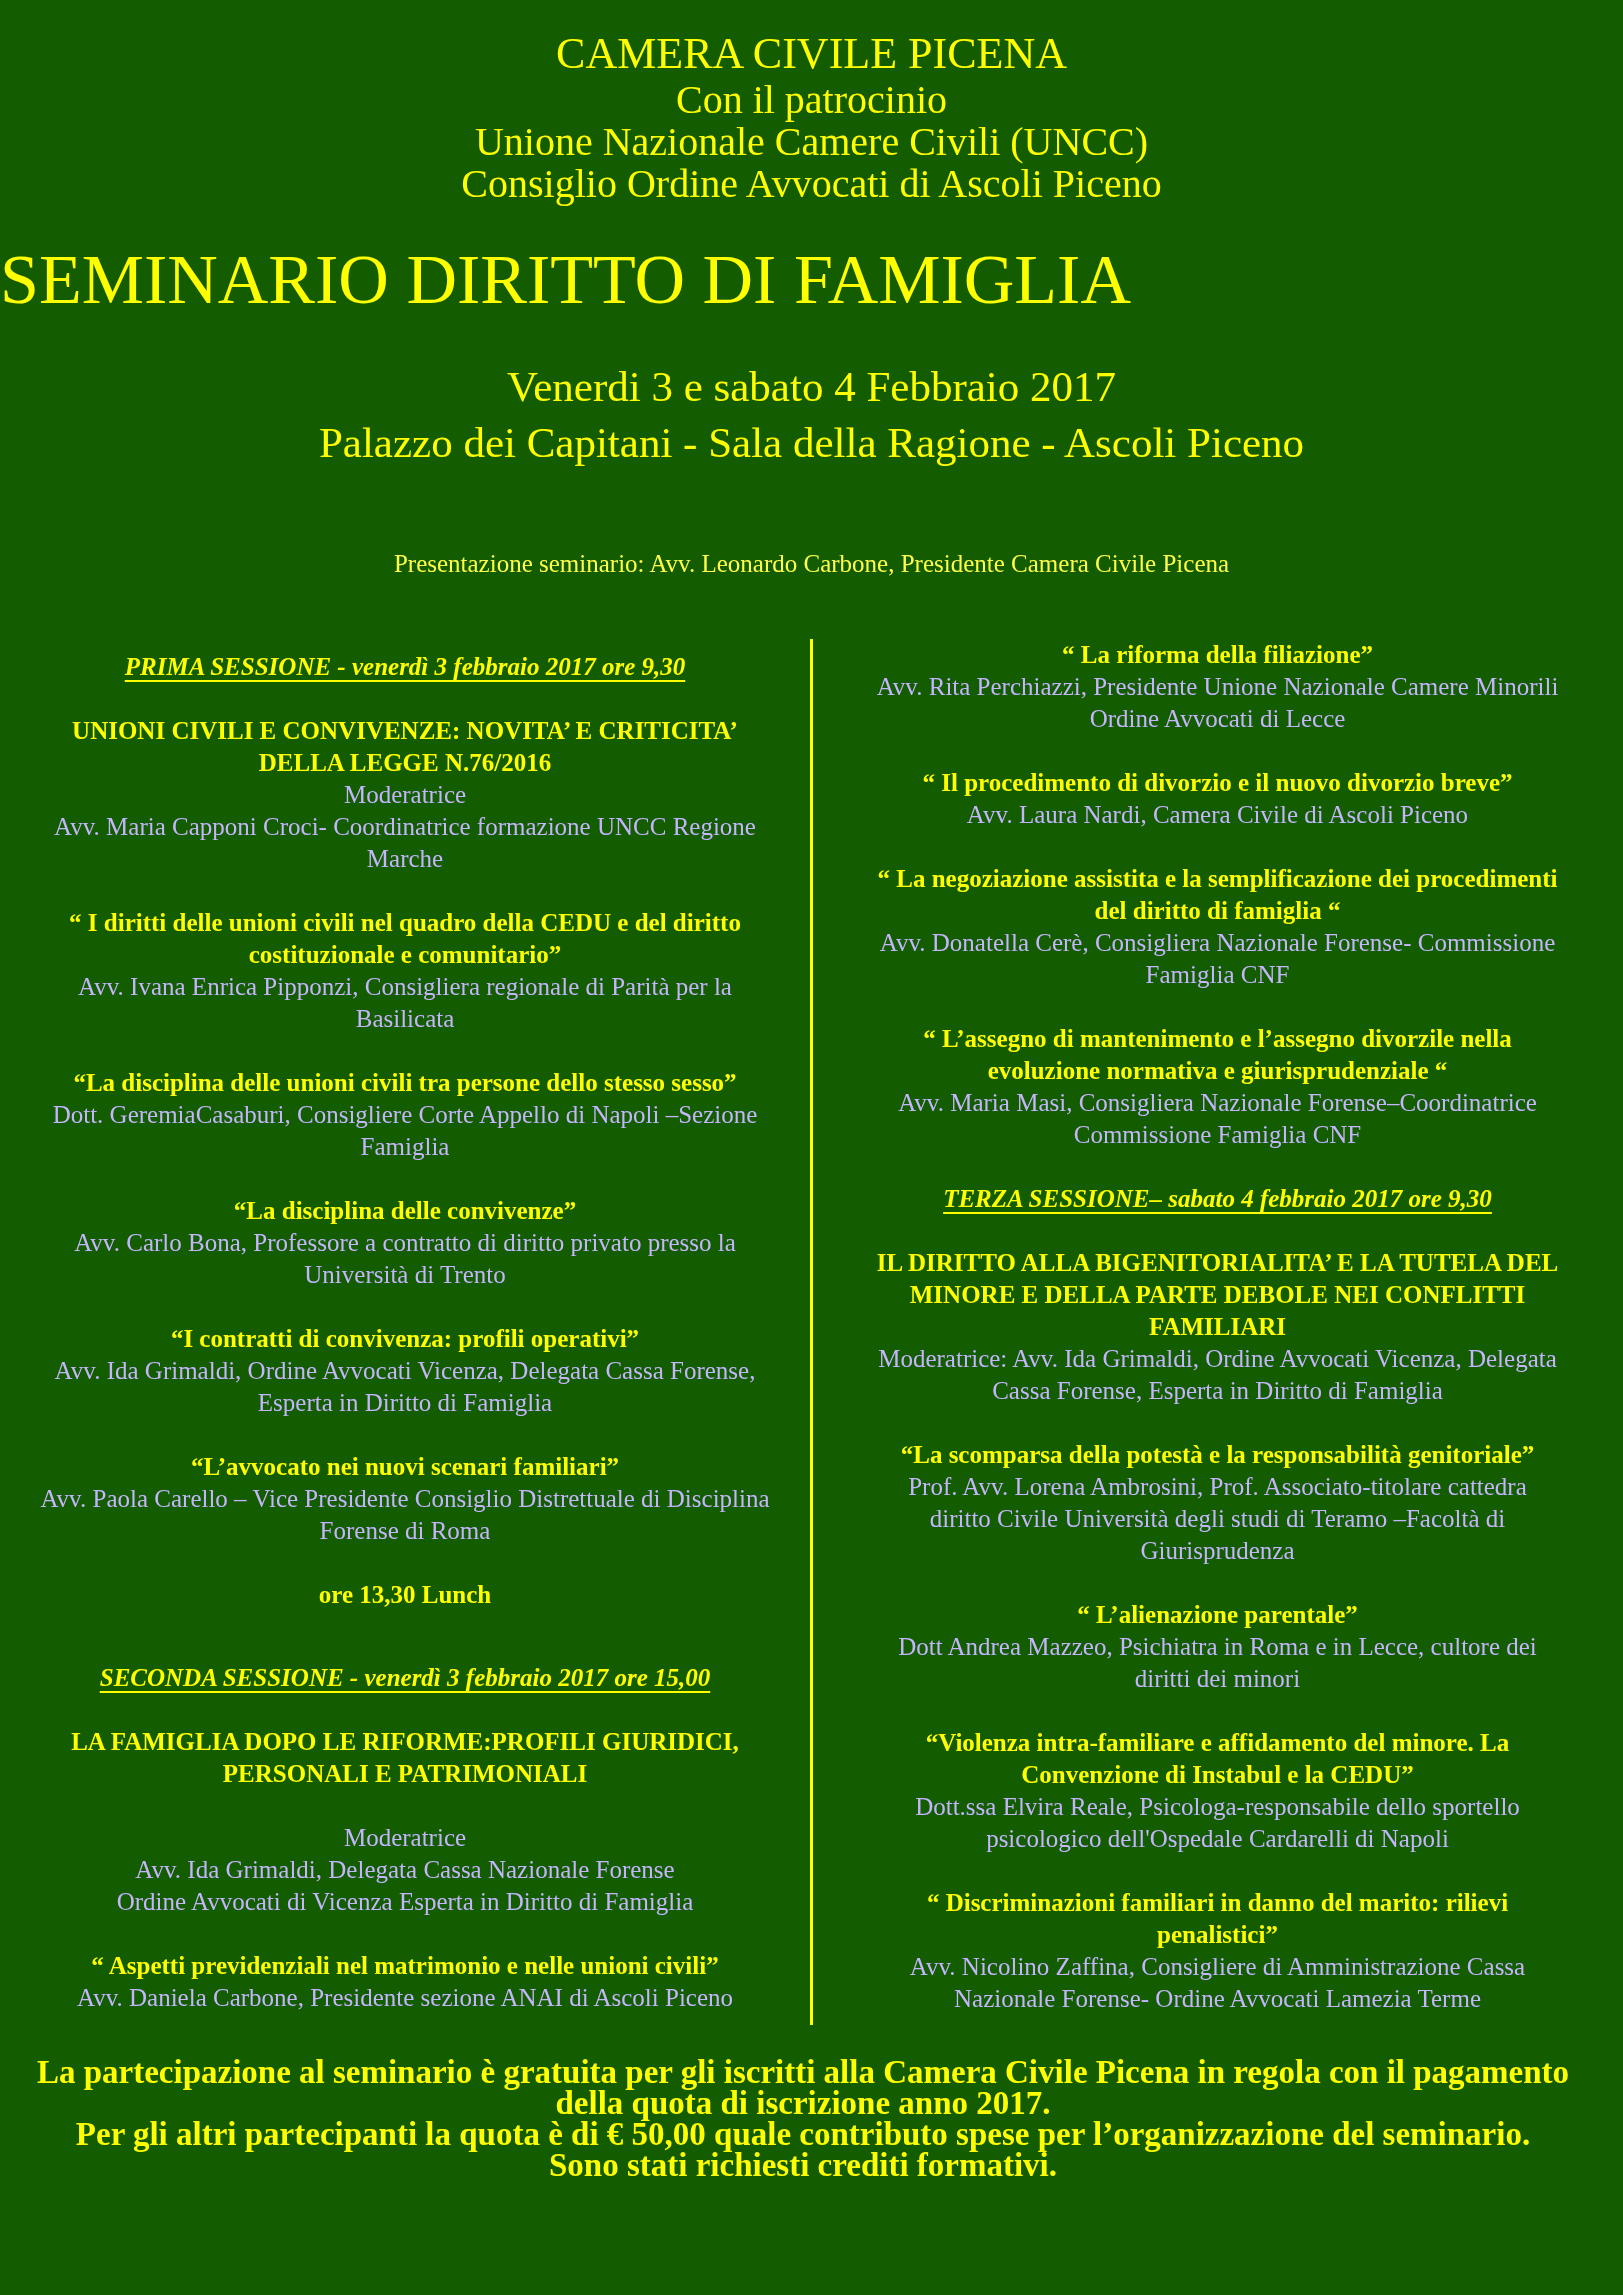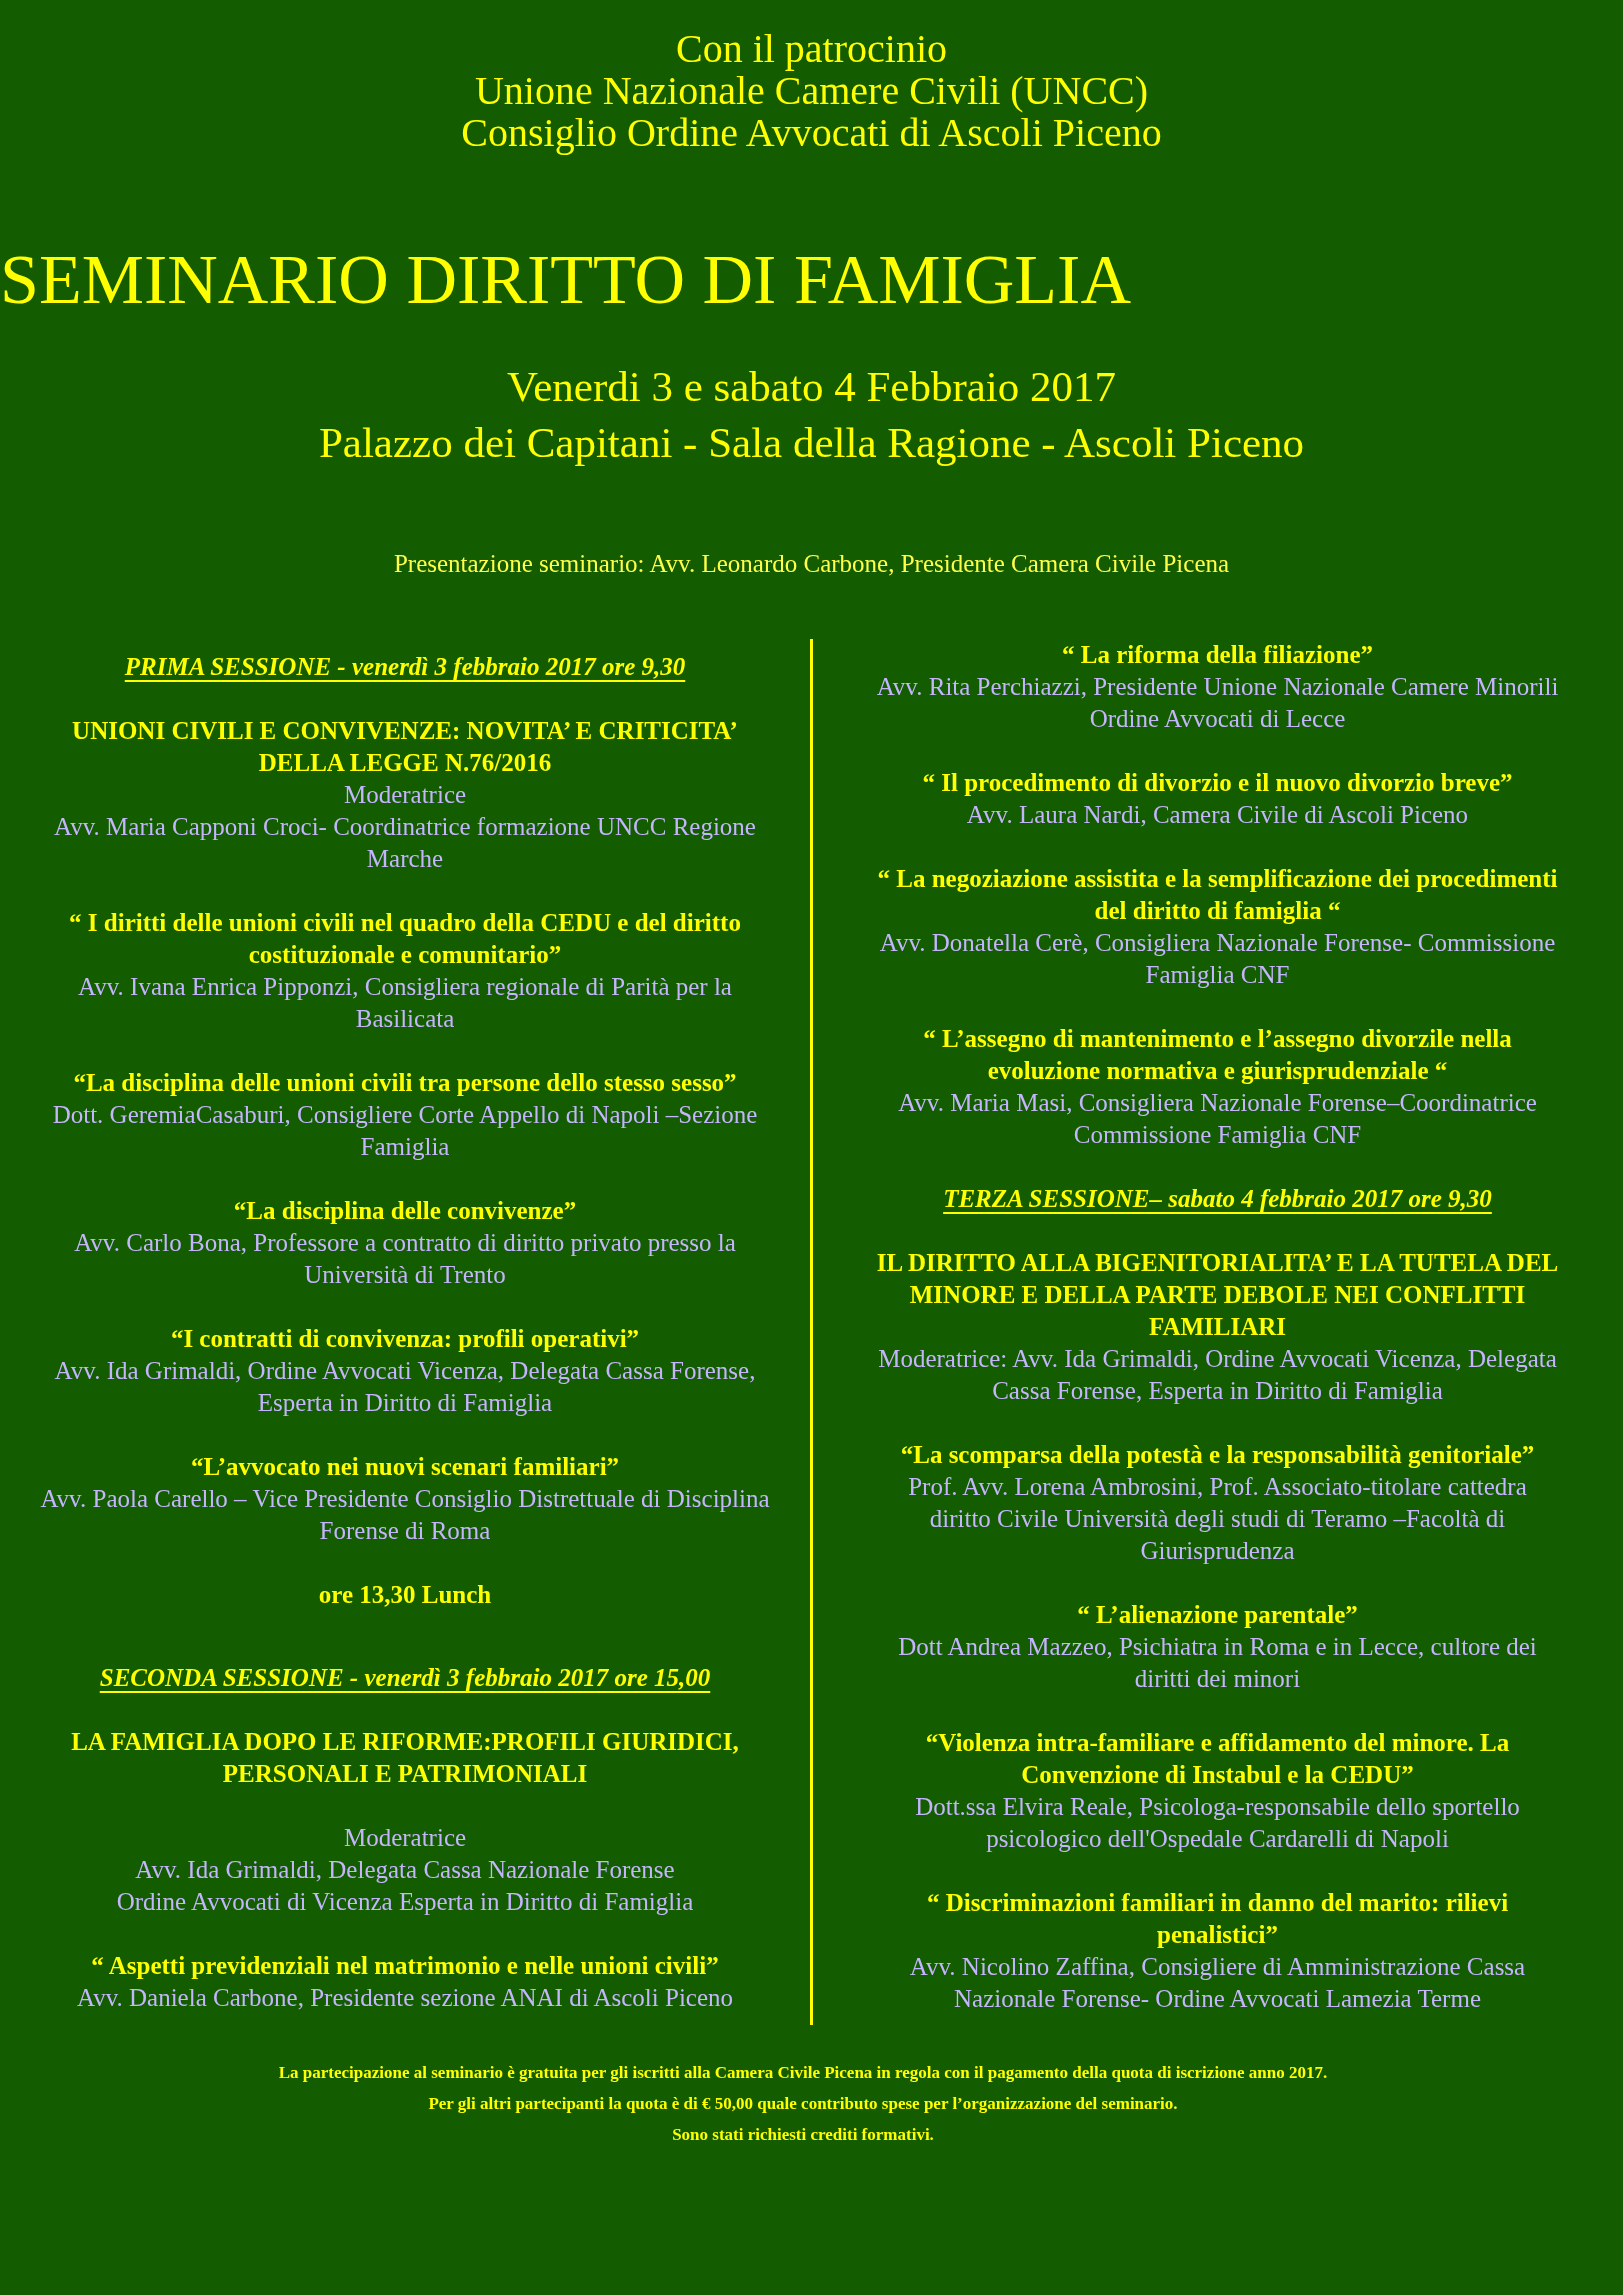--- a/index.html
+++ b/index.html
@@ -97,33 +97,34 @@
     }
     .gap-s { height: 32px; }
     .gap-m { height: 32px; }
     .gap-l { height: 51px; }
     .footer {
       position: absolute;
       left: 0; right: 17px;
       top: 2057px;
       text-align: center;
       font-weight: bold;
-      font-size: 17px;
+      font-size: 33px;
       line-height: 31px;
     }
     .lunch {
       font-weight: bold;
       font-size: 25px;
       line-height: 32px;
     }
   </style>
 </head>
 <body>
 
 <div class="header">
+  <div class="org-title">CAMERA CIVILE PICENA</div>
   <div class="patronage">Con il patrocinio</div>
   <div class="patronage">Unione Nazionale Camere Civili  (UNCC)</div>
   <div class="patronage">Consiglio Ordine Avvocati di Ascoli Piceno</div>
 </div>
 
 <div class="main-title">SEMINARIO DIRITTO DI FAMIGLIA</div>
 
 <div class="dates">
   <div>Venerdi 3 e sabato 4 Febbraio 2017</div>
   <div>Palazzo dei Capitani - Sala della Ragione - Ascoli Piceno</div>

